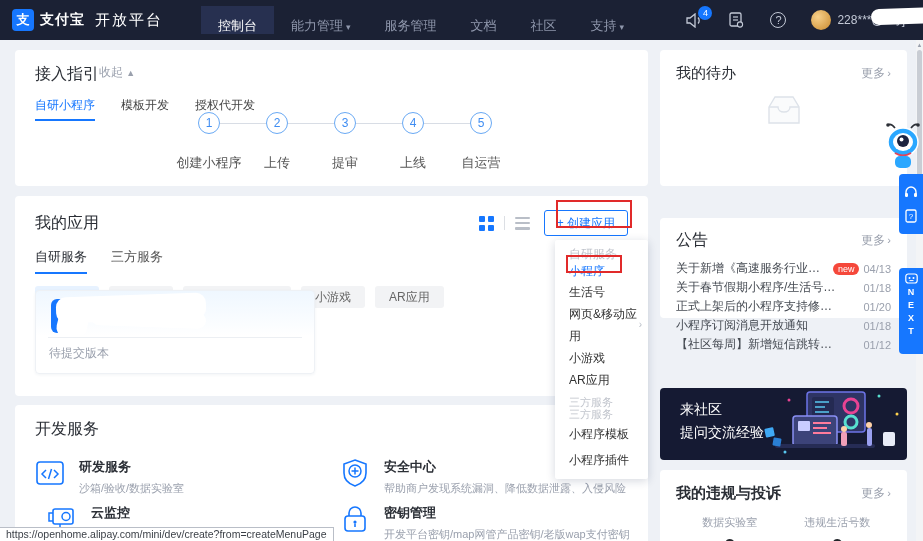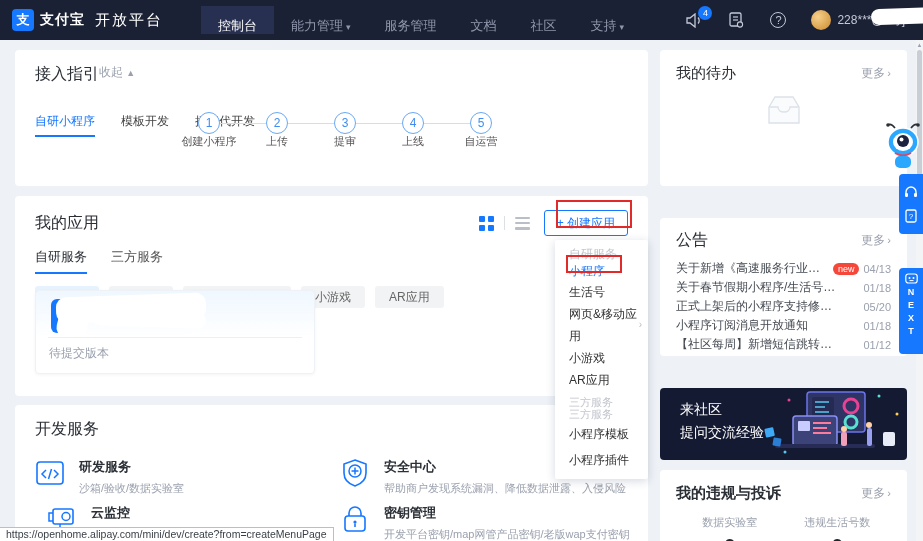--- a/index.html
+++ b/index.html
@@ -25,27 +25,27 @@
 
   
   .card { position:absolute; background:#fff; border-radius:4px; }
   .card-title { font-size:16px; color:#2b2f36; font-weight:500; }
   .more { color:#9aa0ad; font-size:12px; cursor:pointer; white-space:nowrap; }
   .more .chev { font-size:11px; margin-left:2px; }
 
   
   .guide { left:15px; top:50px; width:633px; height:136px; padding:14px 20px; }
   .guide-head { display:flex; justify-content:flex-start; }
-  .guide-tabs { display:flex; gap:26px; margin-top:28px; font-size:12px; }
+  .guide-tabs { display:flex; gap:26px; margin-top:12px; font-size:12px; }
   .gtab { color:#444; padding-bottom:5px; cursor:pointer; }
   .gtab.active { color:#1677ff; border-bottom:2px solid #1677ff; }
   .steps { position:absolute; left:160px; top:62px; display:flex; }
   .step { width:68px; text-align:center; position:relative; }
   .step .circ { width:22px; height:22px; border:1px solid #69a9f4; color:#3f8df2; border-radius:50%; line-height:20px; margin:0 auto; font-size:12px; background:#fff; }
-  .step .slabel { margin-top:0; font-size:11px; color:#555; white-space:nowrap; }
+  .step .slabel { margin-top:20px; font-size:13px; color:#555; white-space:nowrap; }
   .step:not(:last-child)::after { content:""; position:absolute; top:11px; left:45px; width:46px; border-top:1px solid #d8dde5; }
 
   
   .todo { left:660px; top:50px; width:247px; height:136px; padding:14px 16px; }
   .panel-head { display:flex; justify-content:space-between; align-items:center; }
   .todo-empty { text-align:center; margin-top:10px; }
   .todo-empty .txt { color:#c2c8d2; font-size:12px; margin-top:6px; }
 
   
   .apps { left:15px; top:196px; width:633px; height:200px; padding:14px 20px; }
@@ -73,21 +73,21 @@
   
   .menu { position:absolute; left:555px; top:240px; width:93px; background:#fff; border-radius:2px; box-shadow:0 2px 10px rgba(20,40,80,.18); z-index:60; padding:6px 0 8px; }
   .m-row { padding:0 0 0 14px; font-size:12px; line-height:19px; color:#333; cursor:pointer; display:flex; align-items:center; }
   .m-row.header { color:#c0c4cc; cursor:default; line-height:16px; }
   .m-row.header2 { color:#c0c4cc; cursor:default; line-height:12px; font-size:11px; }
   .m-row.active { color:#1677ff; }
   .m-row .sub { margin-left:auto; margin-right:6px; color:#b9bec7; font-size:10px; }
   .m-row.pad { line-height:22px; }
 
   
-  .ann { left:660px; top:218px; width:247px; height:138px; padding:12px 16px; }
+  .ann { left:660px; top:218px; width:247px; height:100px; padding:12px 16px; }
   .ann-list { margin-top:8px; }
   .ann-item { display:flex; align-items:center; gap:4px; height:19px; font-size:12px; color:#454a52; cursor:pointer; }
   .ann-text { max-width:162px; overflow:hidden; white-space:nowrap; text-overflow:ellipsis; }
   .nbadge { background:#f5483b; color:#fff; font-size:9px; border-radius:7px; padding:1px 5px; line-height:10px; }
   .ann-date { margin-left:auto; color:#9aa0ad; font-size:11px; }
 
   
   .banner { left:660px; top:388px; width:247px; height:72px; background:#151a33; border-radius:4px; overflow:hidden; }
   .banner-l1 { position:absolute; left:20px; top:13px; color:#fff; font-size:14px; }
   .banner-l2 { position:absolute; left:20px; top:36px; color:#fff; font-size:14px; font-weight:500; }
@@ -288,21 +288,21 @@
         <span class="ann-text">关于新增《高速服务行业管理规范》公告通知</span>
         <span class="nbadge">new</span>
         <span class="ann-date">04/13</span>
       </div>
       <div class="ann-item">
         <span class="ann-text">关于春节假期小程序/生活号审核时间安排通知</span>
         <span class="ann-date">01/18</span>
       </div>
       <div class="ann-item">
         <span class="ann-text">正式上架后的小程序支持修改名称</span>
-        <span class="ann-date">05/20</span>
+        <span class="ann-date">01/20</span>
       </div>
       <div class="ann-item">
         <span class="ann-text">小程序订阅消息开放通知</span>
         <span class="ann-date">01/18</span>
       </div>
       <div class="ann-item">
         <span class="ann-text">【社区每周】新增短信跳转到小程序开放能力、新...</span>
         <span class="ann-date">01/12</span>
       </div>
     </div>

